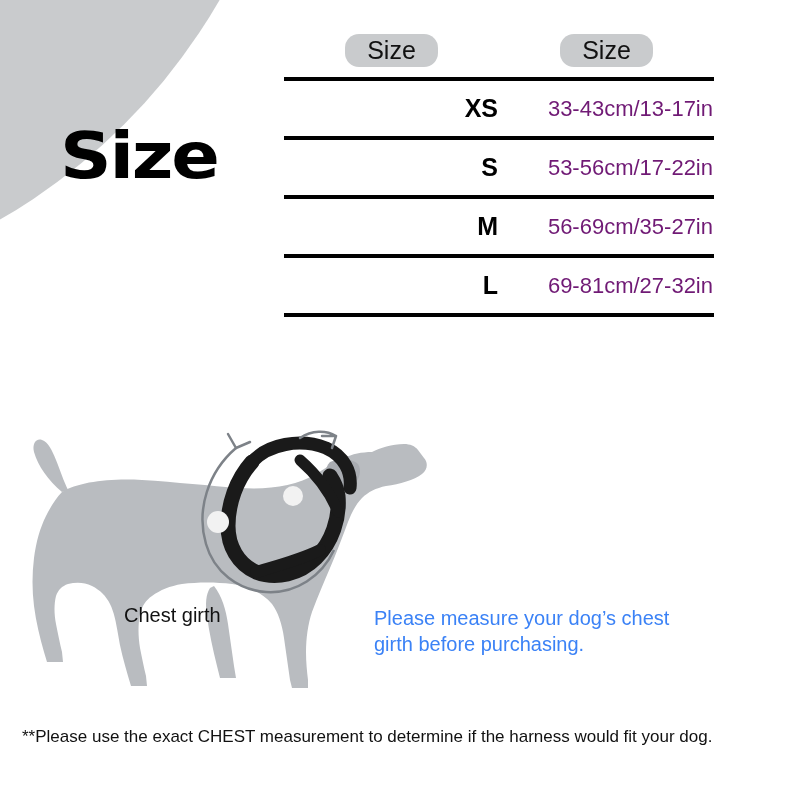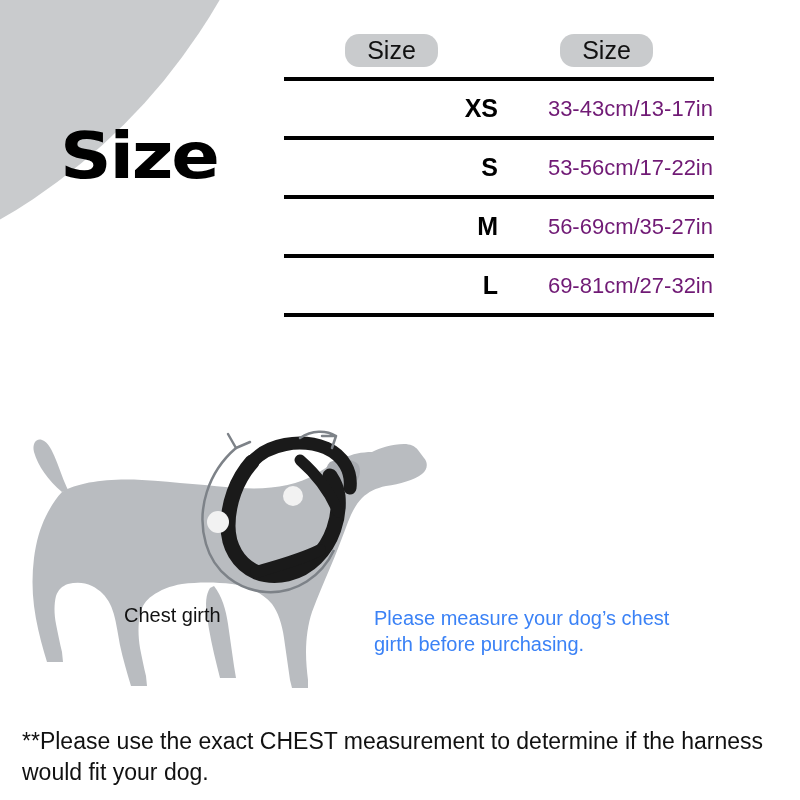--- a/index.html
+++ b/index.html
@@ -114,21 +114,21 @@
     line-height: 1.28;
     color: #3b82f6;
     margin-top: 12px;
   }
 
   .bottom-note {
     position: absolute;
     left: 22px;
     top: 726px;
     width: 760px;
-    font-size: 23px;
+    font-size: 17px;
     line-height: 1.35;
     color: #111111;
   }
 </style>
 </head>
 <body>
 
 <div class="corner-blob-2"></div>
 
 <div class="size-word">Size</div>

